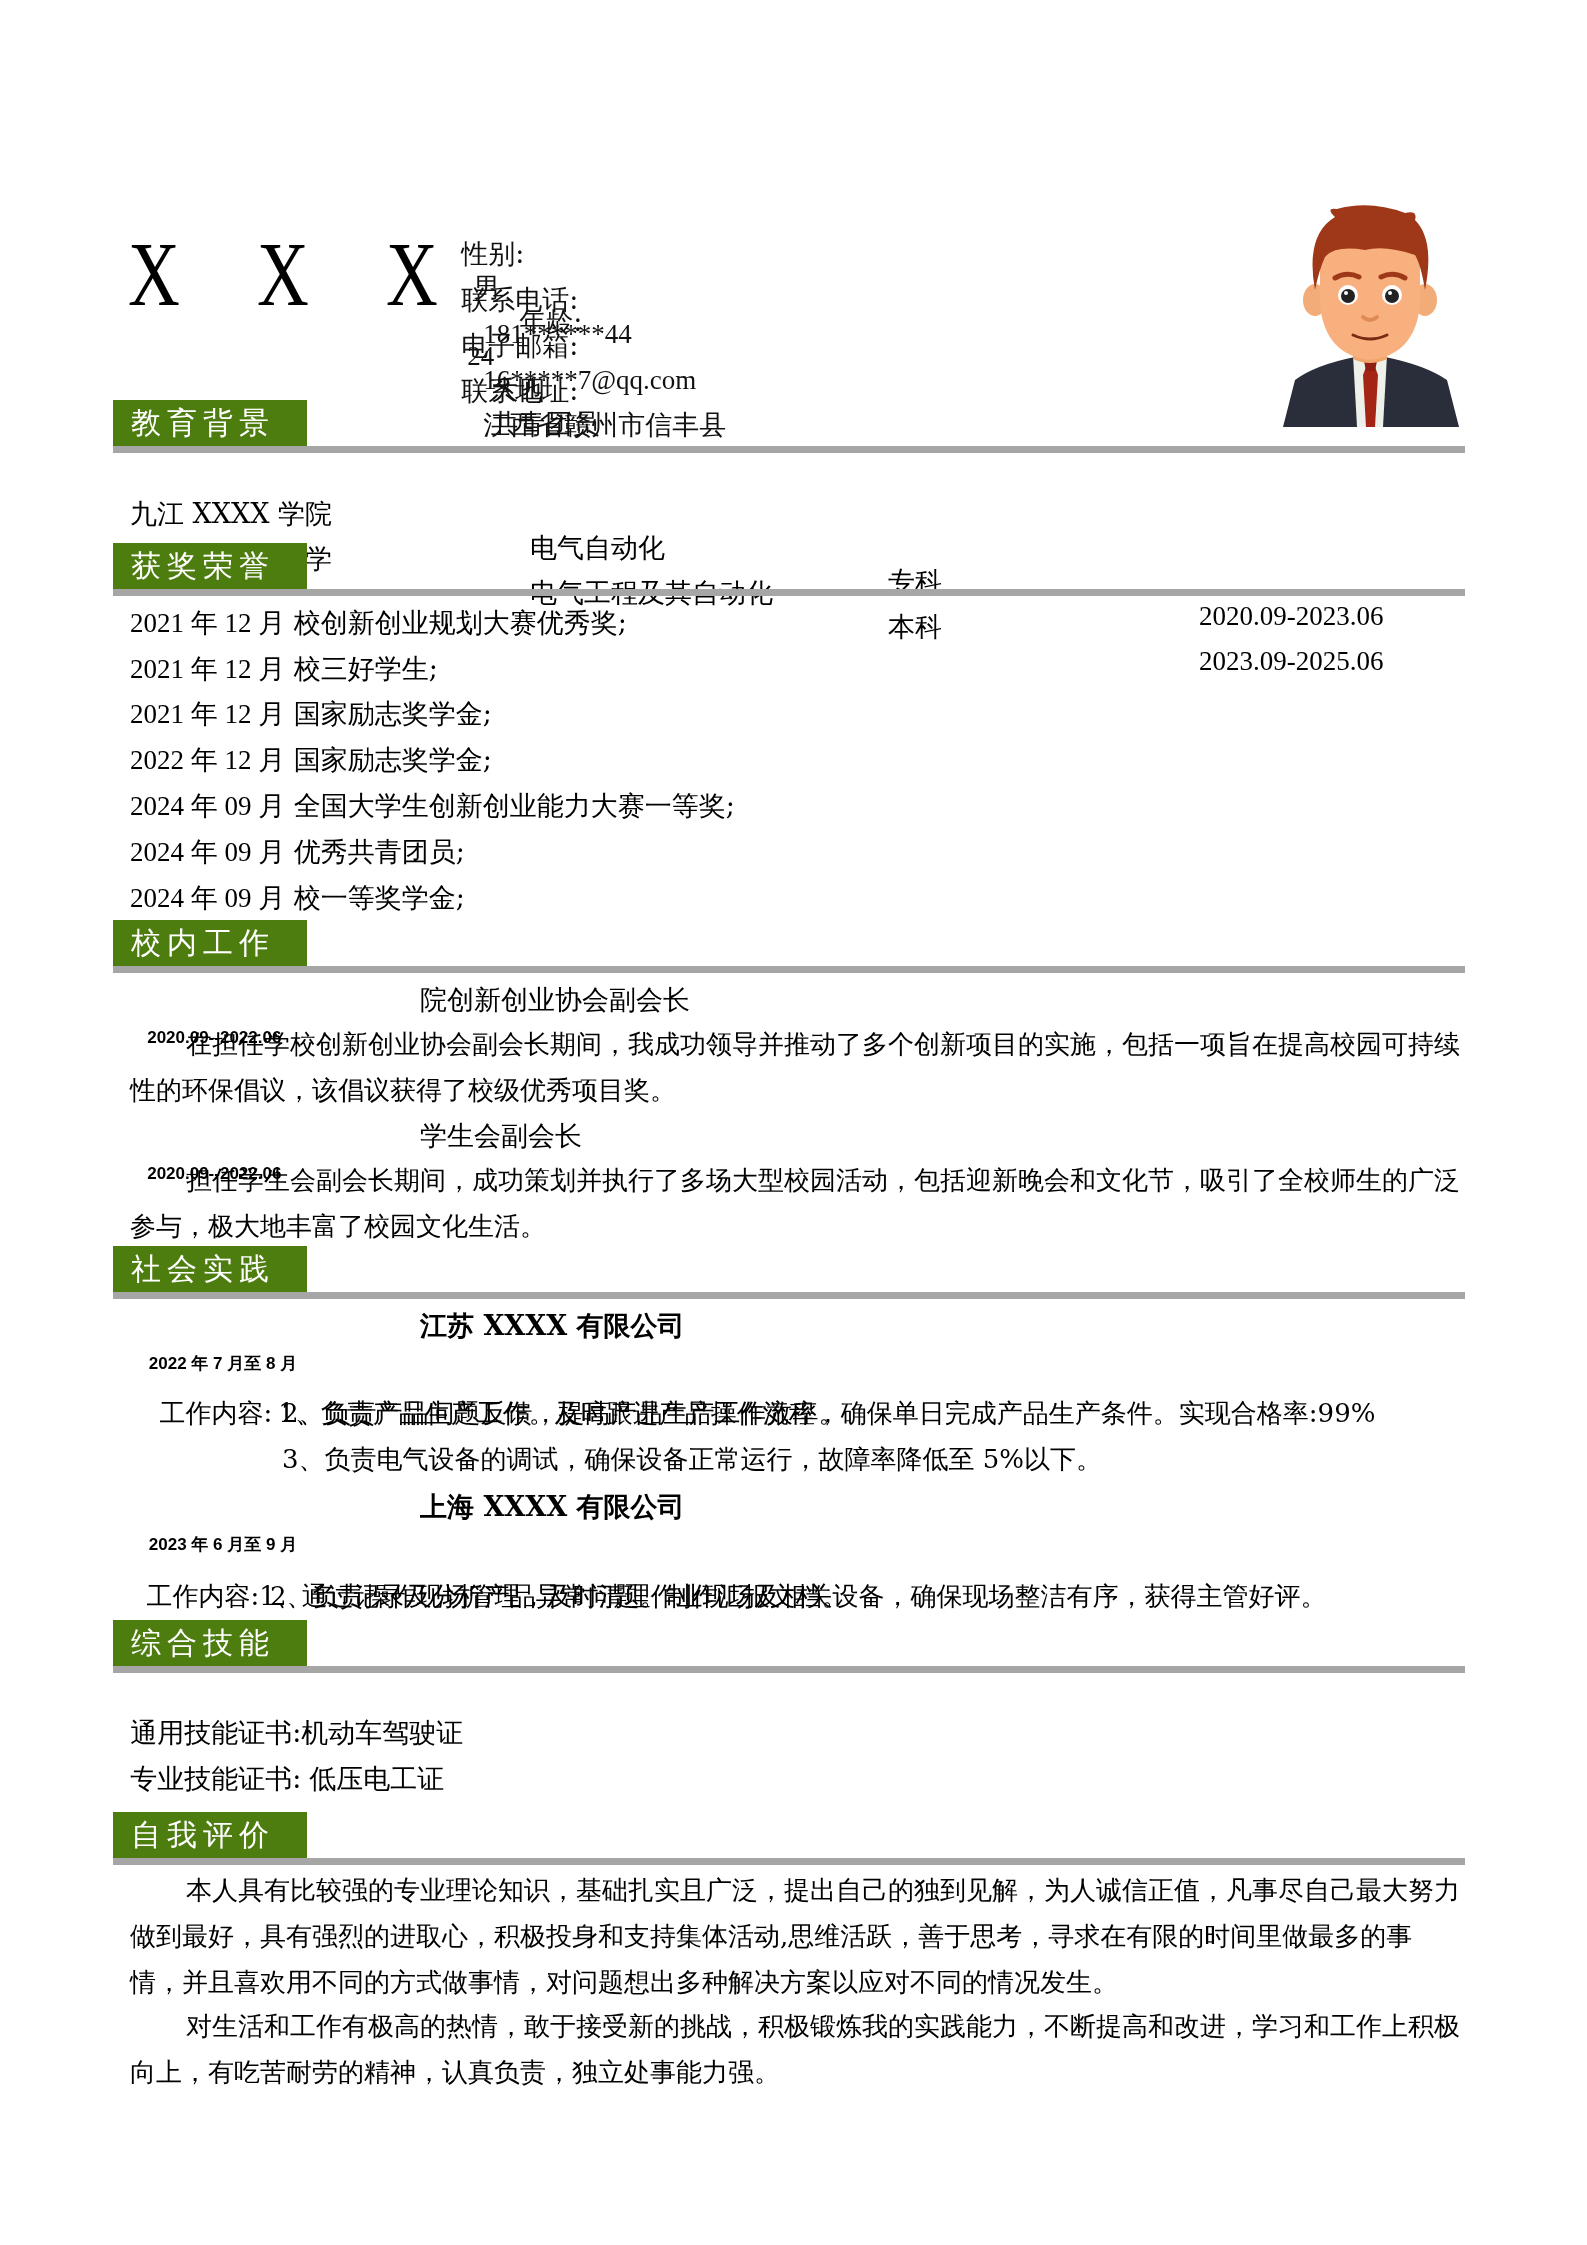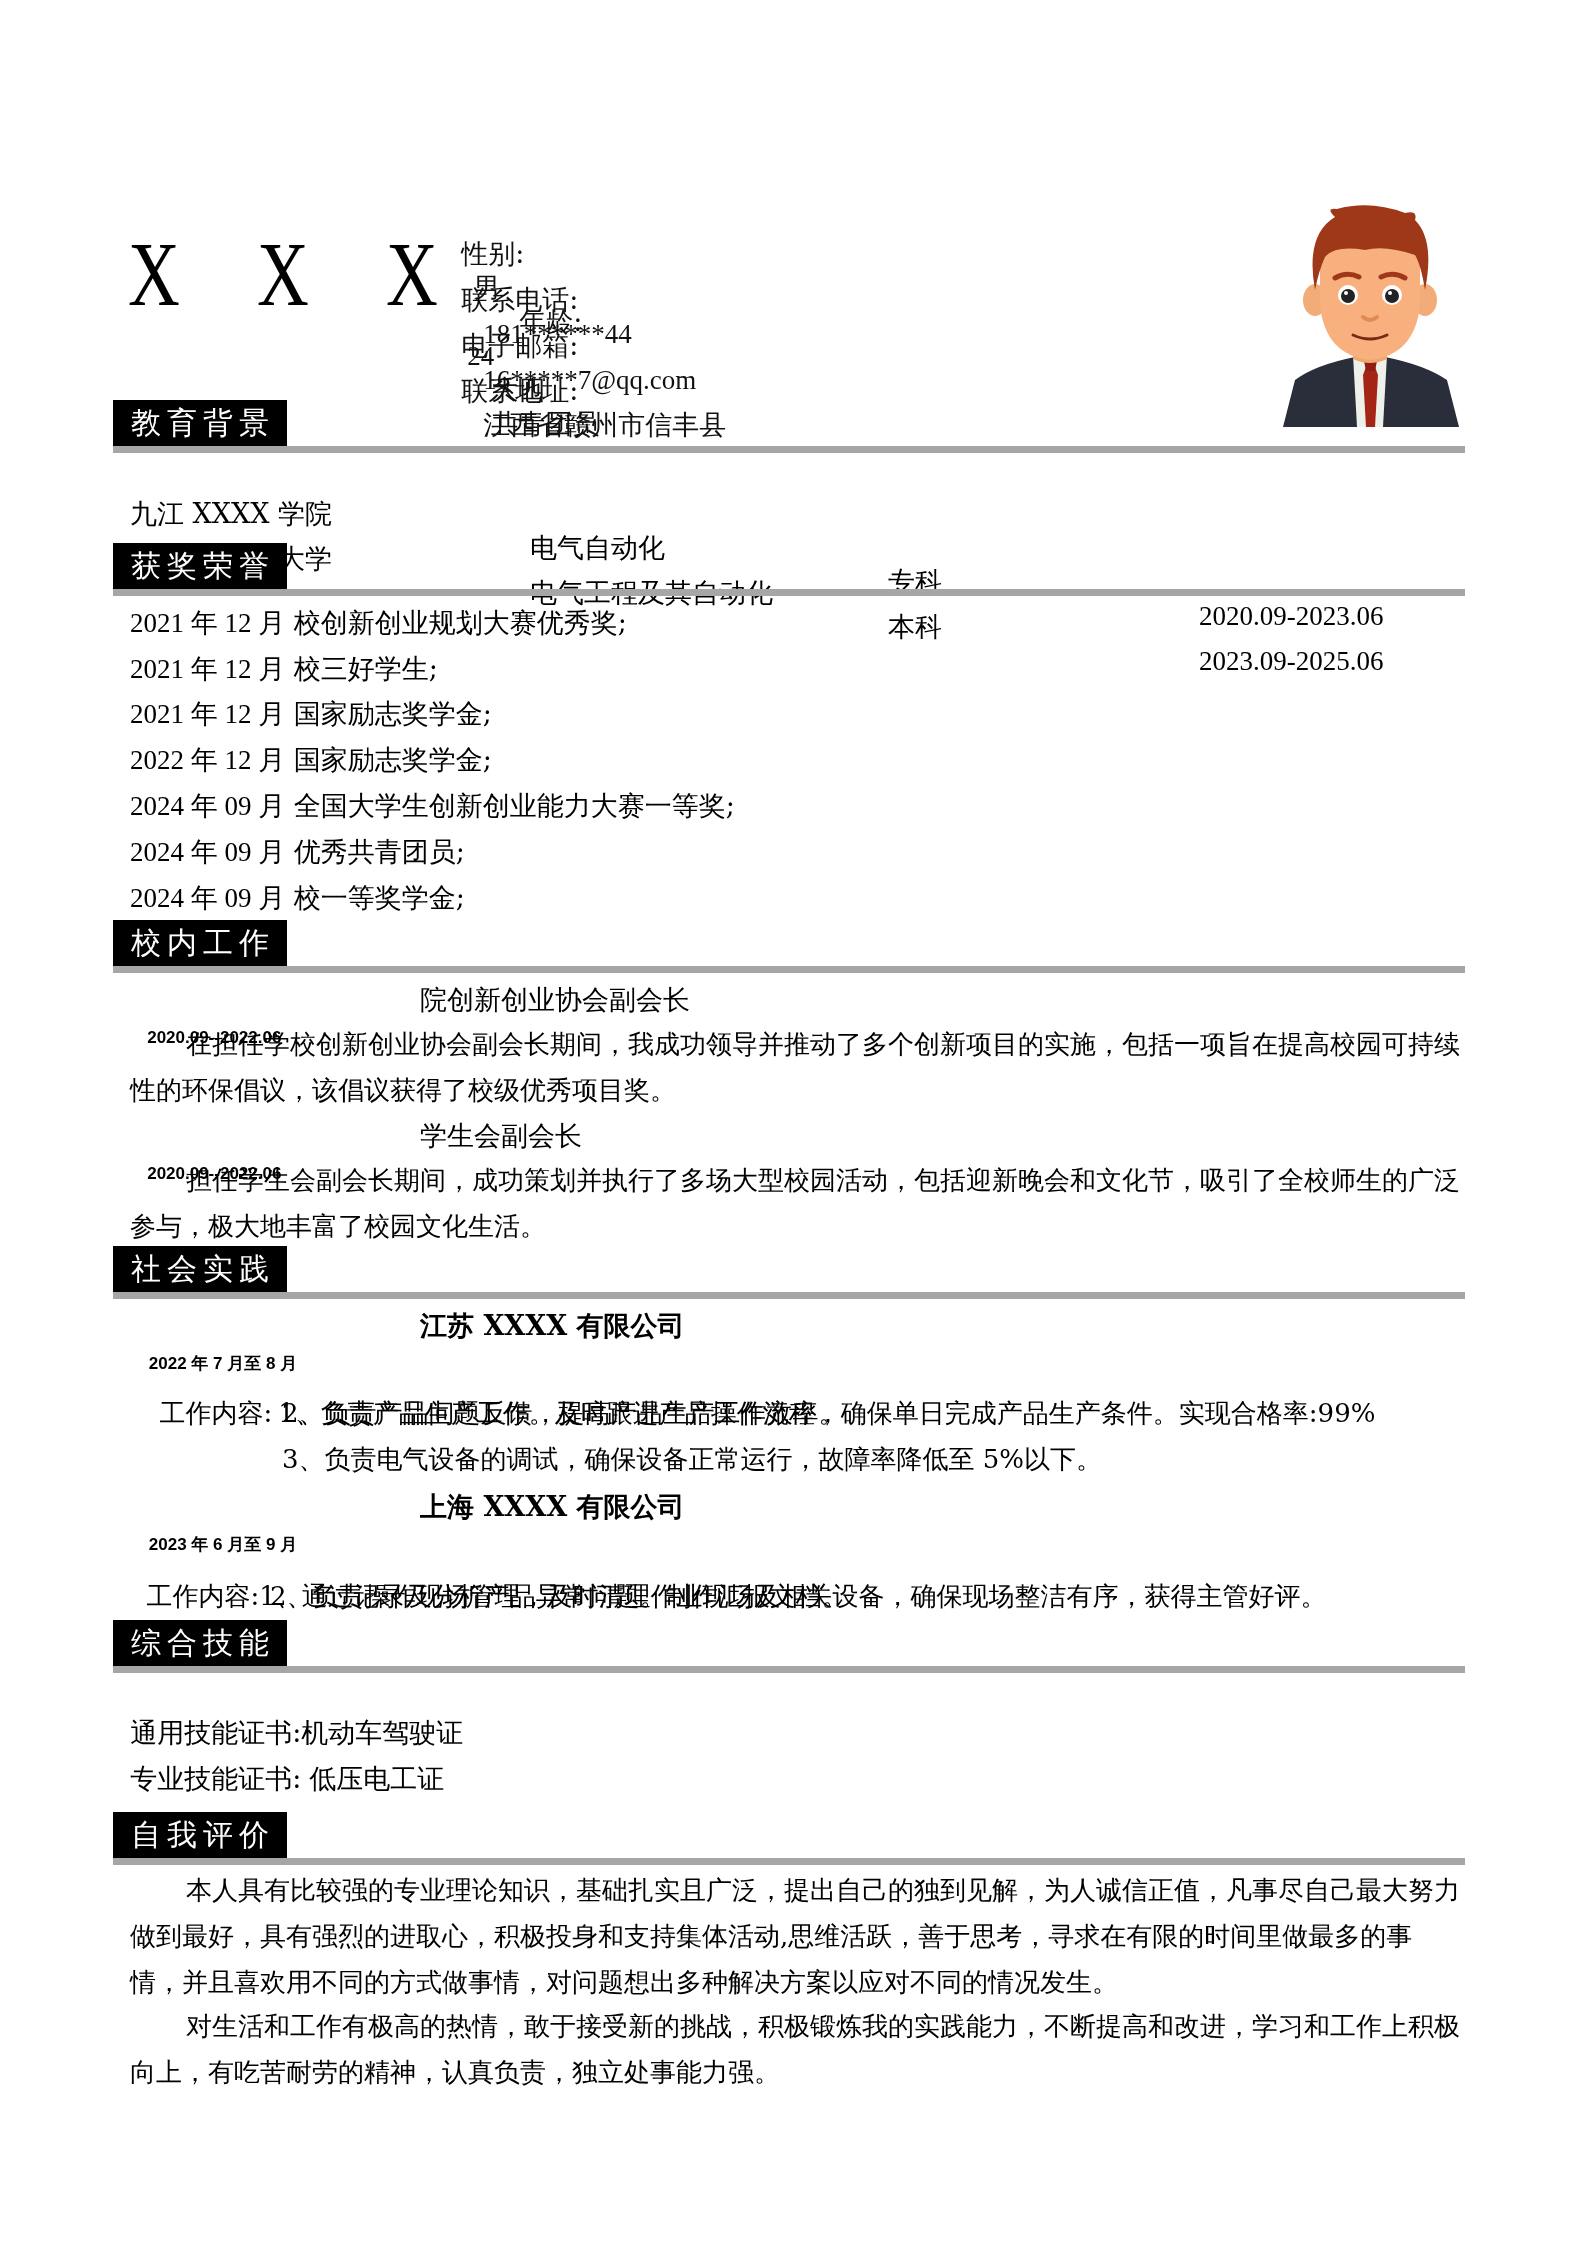--- a/index.html
+++ b/index.html
@@ -7,21 +7,21 @@
   body { position: relative; font-family: "DejaVu Serif", "Liberation Serif", serif; color: #000; overflow: hidden; }
 
   .abs { position: absolute; }
 
   
   .name { left: 128px; top: 228px; font-family: "Liberation Serif", serif; font-size: 92px; letter-spacing: 38px; line-height: 1; transform: scaleX(0.78); transform-origin: left top; }
   .info-line { left: 444px; font-size: 27px; line-height: 34px; white-space: pre; color: #111; }
   .avatar { left: 1275px; top: 195px; width: 190px; height: 232px; }
 
   
-  .sec-head { left: 113px; width: 174px; height: 46px; background: #000000; color: #fff; font-size: 30px; line-height: 46px; padding-left: 18px; letter-spacing: 6px; }
+  .sec-head { left: 113px; width: 194px; height: 46px; background: #4d7c0f; color: #fff; font-size: 30px; line-height: 46px; padding-left: 18px; letter-spacing: 6px; }
   .sec-rule { left: 113px; width: 1352px; height: 7px; background: #a6a6a6; }
 
   .row { left: 130px; font-size: 27px; line-height: 34px; white-space: pre; }
   .sans-bold { font-family: "Liberation Sans", sans-serif; font-weight: bold; font-size: 17px; }
   .body-text { font-size: 26px; line-height: 46px; }
   .para { left: 130px; width: 1330px; font-size: 26px; line-height: 46px; text-indent: 56px; }
   .num { font-family: "Liberation Serif", serif; }
 </style>
 </head>
 <body>

